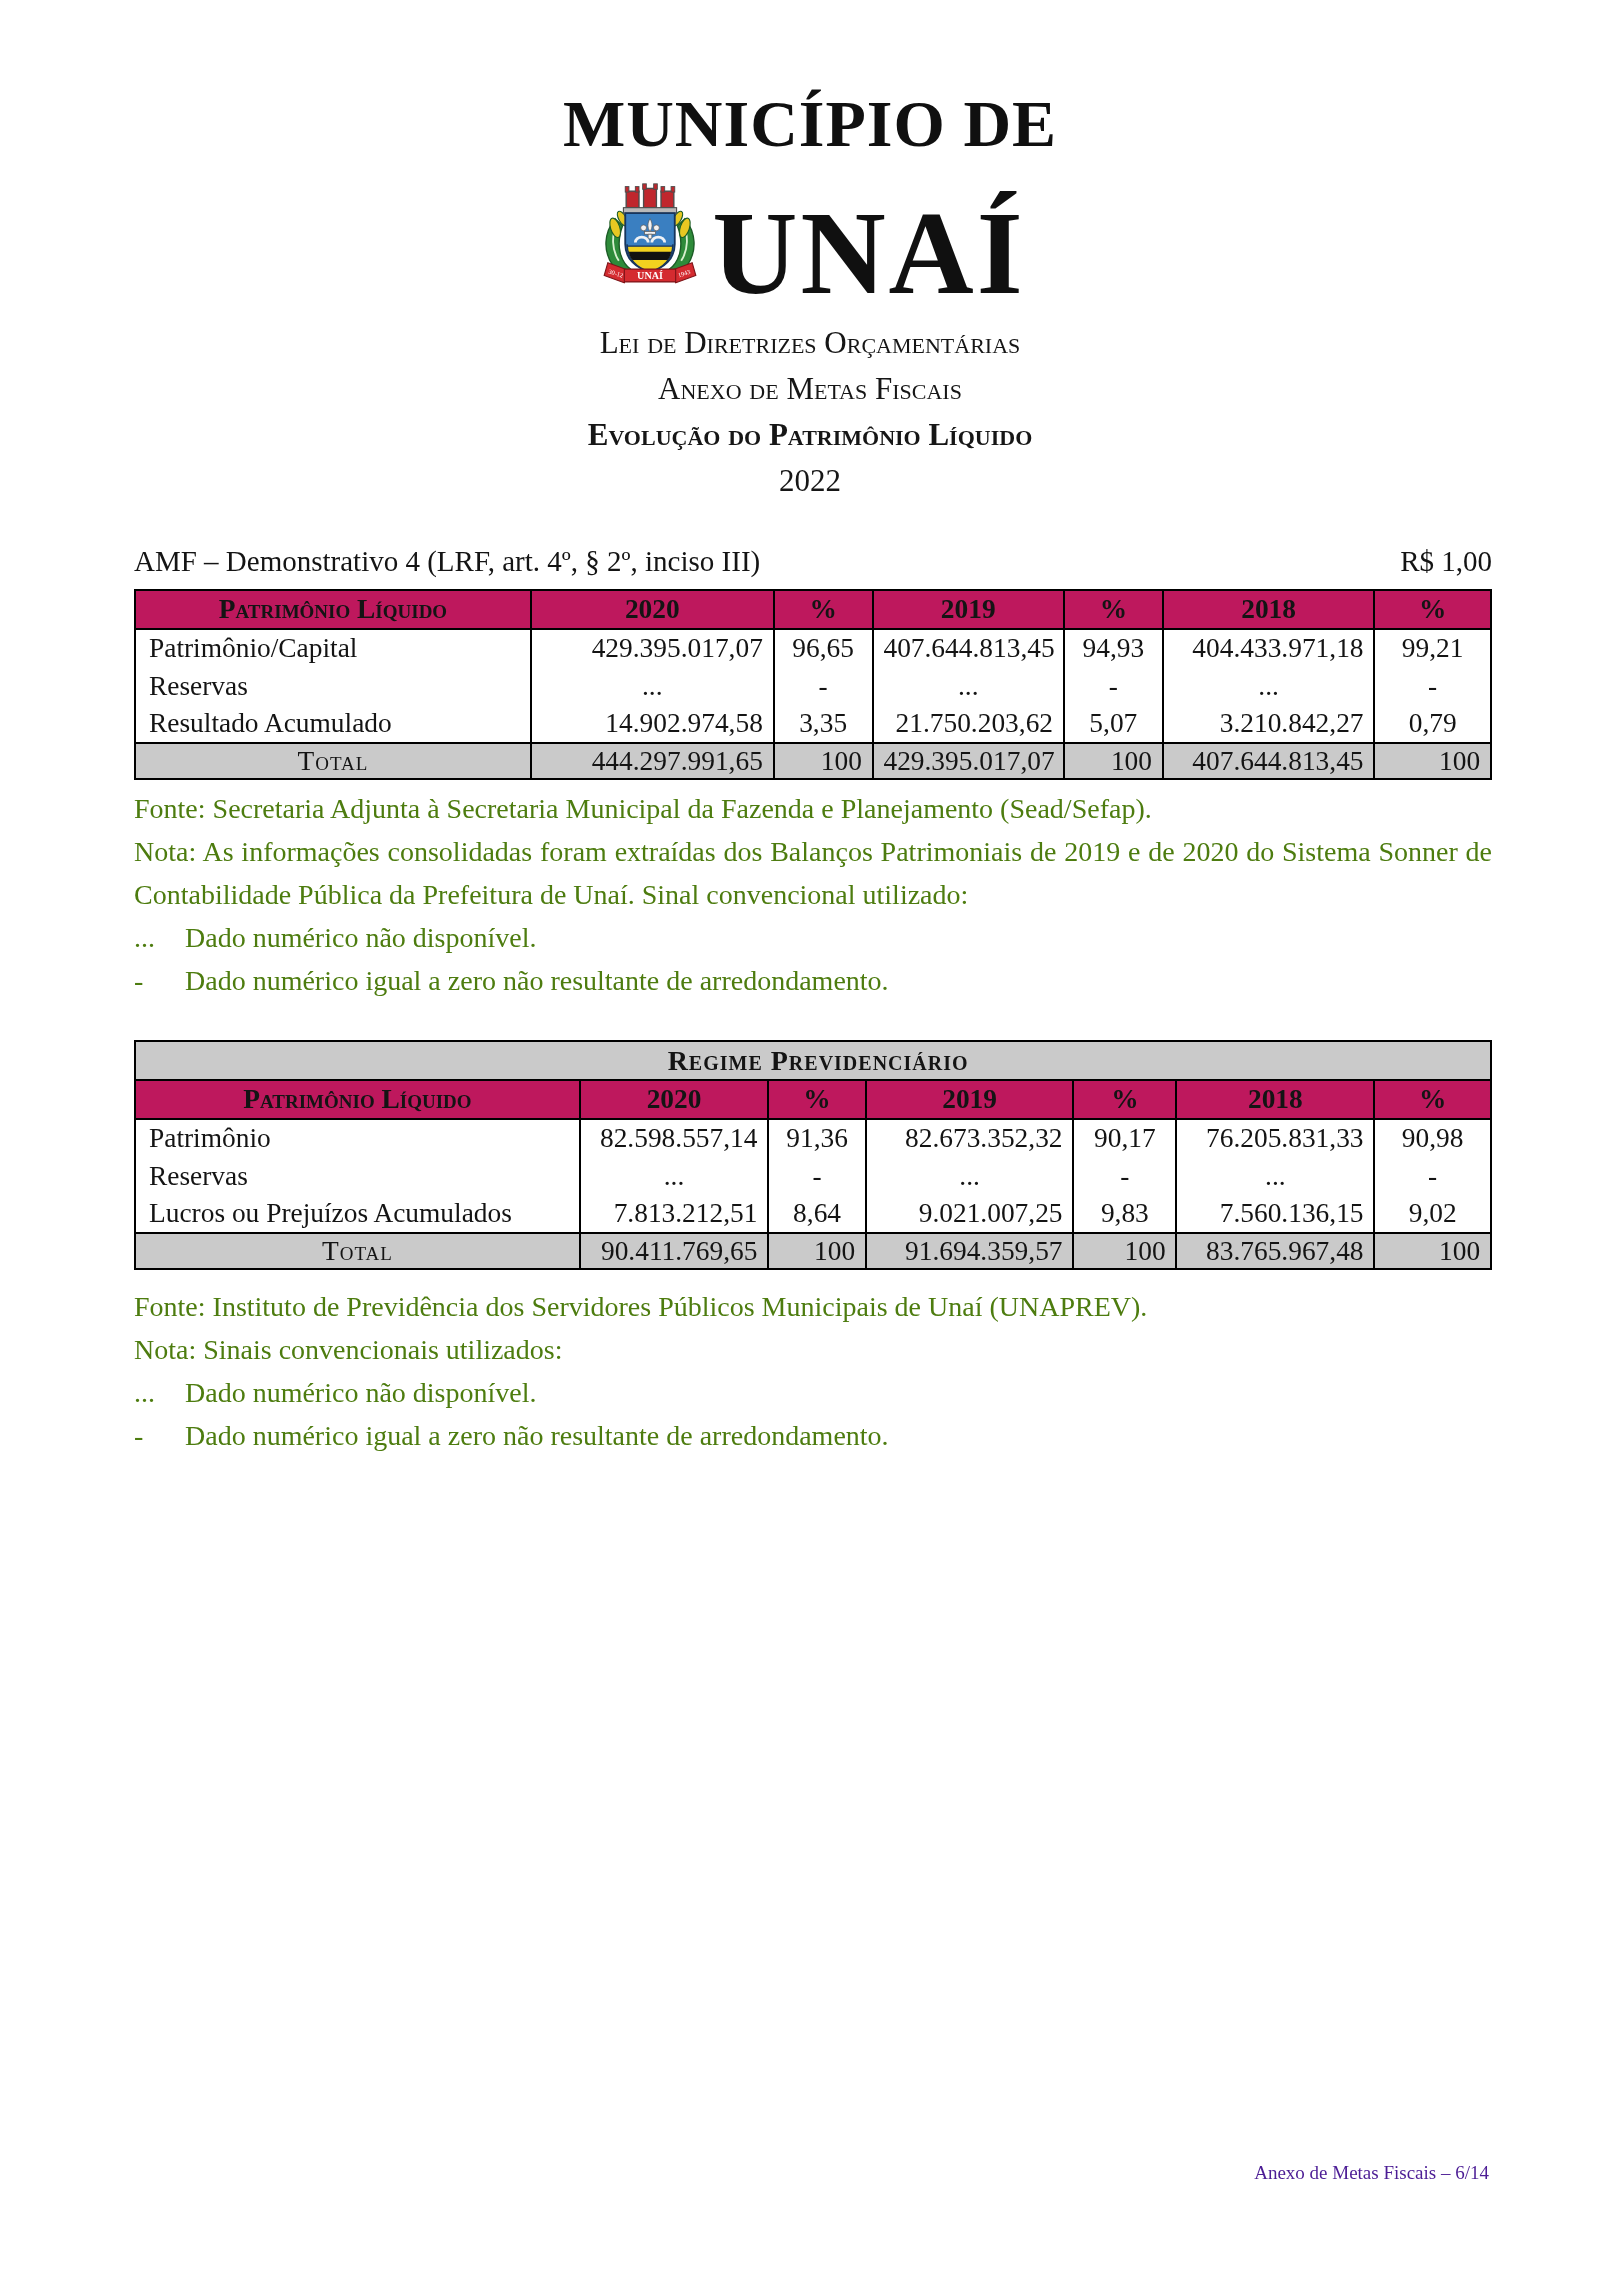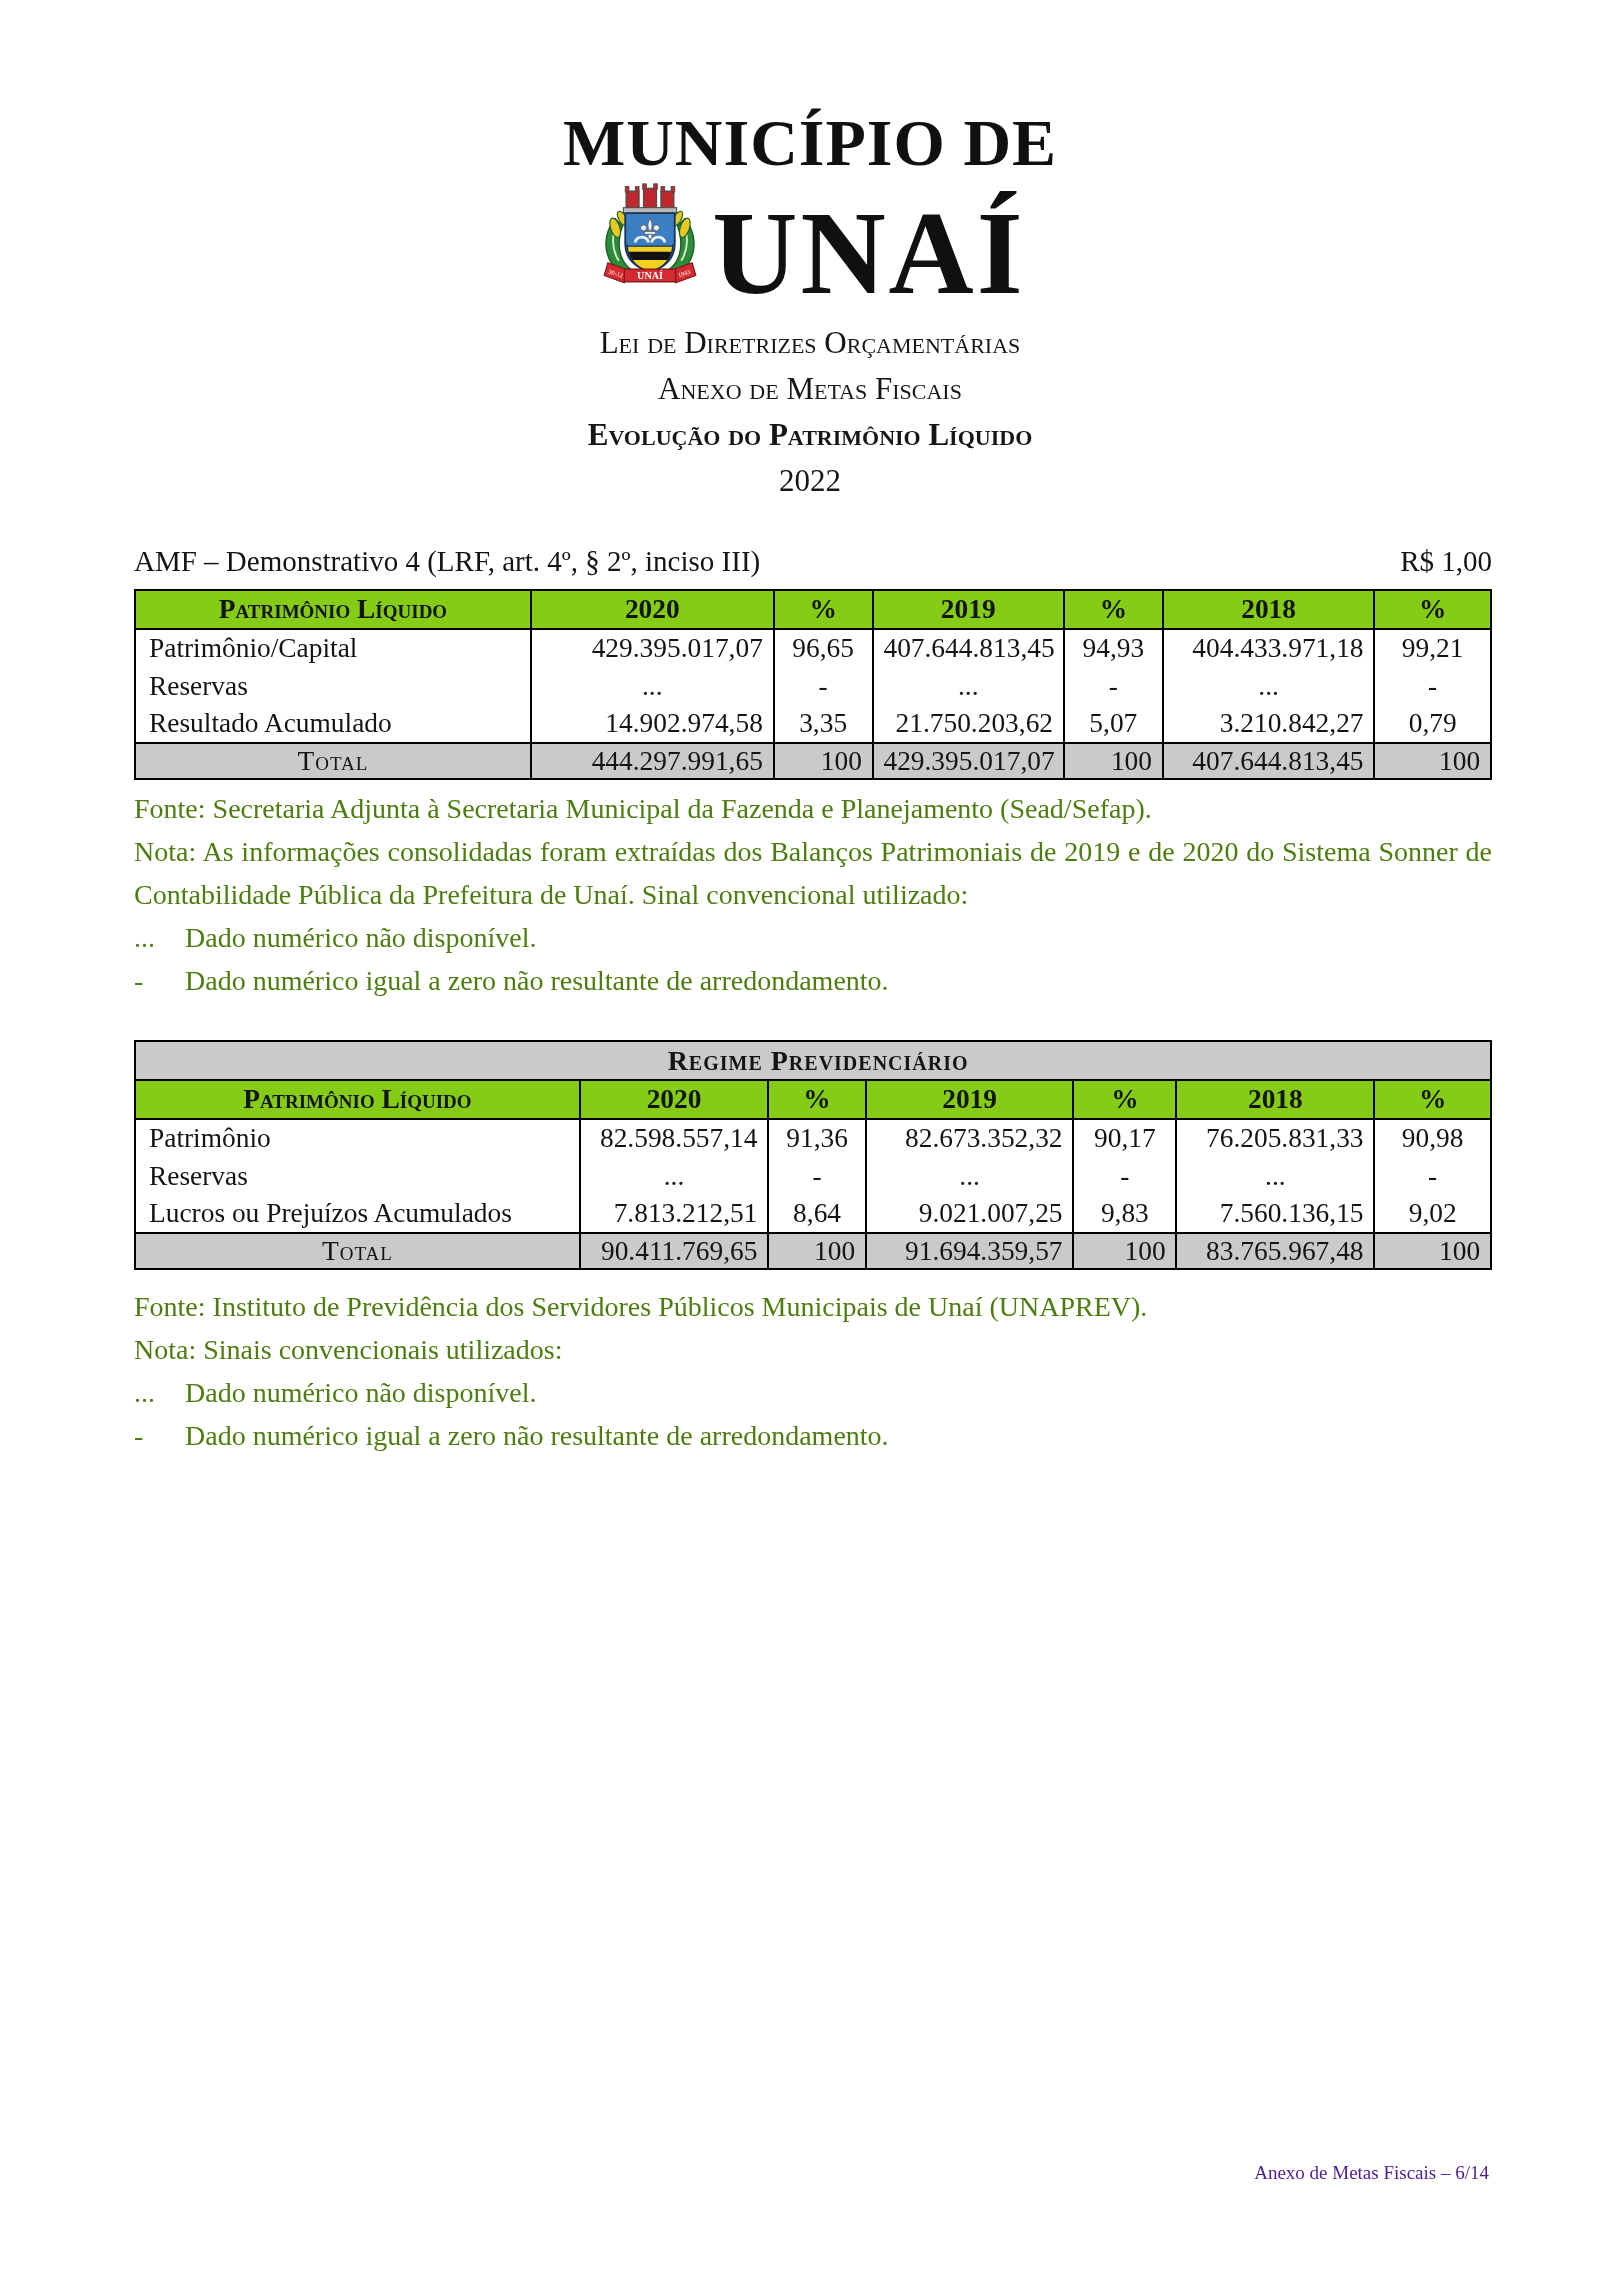--- a/index.html
+++ b/index.html
@@ -9,21 +9,20 @@
     font-family:"Liberation Serif","DejaVu Serif",serif;
     color:#1d1d1d;
   }
   .sheet { position:relative; width:1620px; height:2293px; overflow:hidden; }
 
   
   .muni-line {
     position:absolute; top:86px; left:0; right:0;
     text-align:center; font-size:66px; font-weight:bold; letter-spacing:1px;
     color:#101010;
-    margin-top:19px;
   }
   .brand-row {
     position:absolute; top:182px; left:0; right:0;
     display:flex; justify-content:center; align-items:flex-start; gap:7.8px;
   }
   .brand-name {
     font-size:118px; line-height:116px; font-weight:bold; letter-spacing:2.9px;
     margin-top:13.7px; color:#101010;
   }
   .coat { width:110px; height:110px; flex:0 0 auto; }
@@ -50,21 +49,21 @@
     font-size:27.4px; color:#141414;
     border-top:2.9px solid #000; border-bottom:2.9px solid #000;
   }
   .t1 { top:589px; }
   .t2 { top:1040px; }
   .fiscal-table th, .fiscal-table td {
     border-left:2px solid #000; border-right:2px solid #000;
     padding:0 9.8px; overflow:hidden; white-space:nowrap;
   }
   .fiscal-table thead th {
-    background:#84cc16; height:39px; font-weight:bold;
+    background:#be185d; height:39px; font-weight:bold;
     border-bottom:2.9px solid #000; text-align:center;
   }
   .fiscal-table .caption-row th {
     background:#cacaca; height:39px; font-weight:bold; font-size:28px;
     border-bottom:2px solid #000; text-align:center; letter-spacing:1px;padding-left:20px;
   }
   .fiscal-table tbody td { height:38px; }
   .fiscal-table .lbl { text-align:left; padding-left:13px; }
   .fiscal-table .num { text-align:right; }
   .fiscal-table .pct { text-align:center; }

